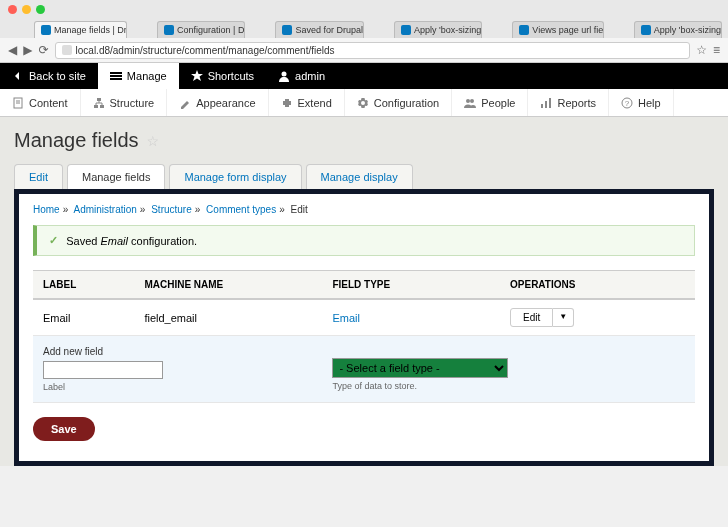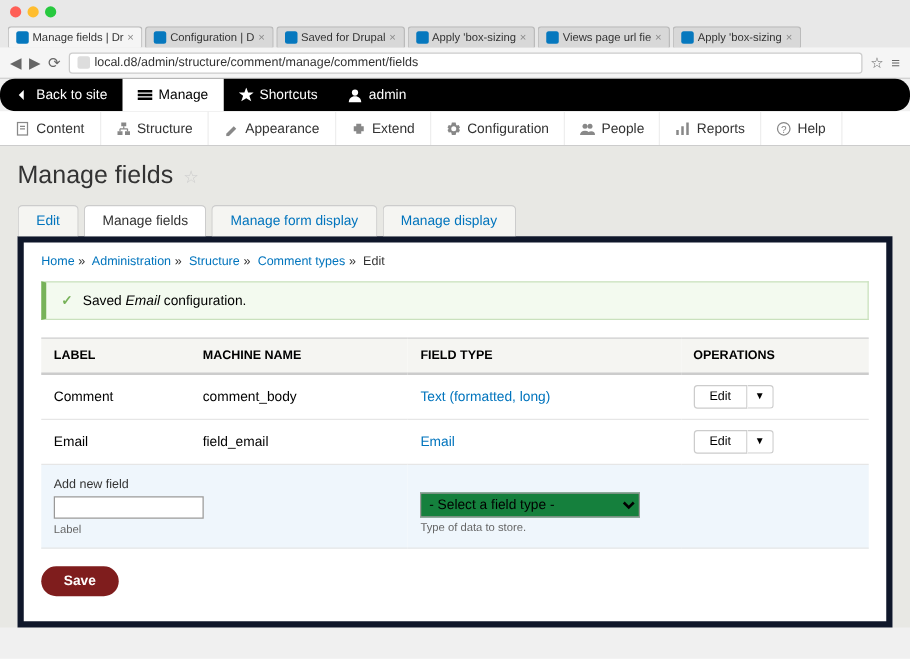--- a/index.html
+++ b/index.html
@@ -4,31 +4,31 @@
 <style>
 * { box-sizing: border-box; margin: 0; padding: 0; }
 body { font-family: "Lucida Grande", Arial, sans-serif; font-size: 11px; background: #f0f0f0; width: 728px; height: 527px; overflow: hidden; }
 
 
 .browser-chrome { background: #e8e8e8; border-bottom: 1px solid #ccc; }
 .window-controls { padding: 4px 8px; display: flex; gap: 5px; align-items: center; height: 18px; }
 .traffic-light { width: 9px; height: 9px; border-radius: 50%; }
 .tl-red { background: #ff5f56; } .tl-yellow { background: #ffbd2e; } .tl-green { background: #27c93f; }
 .tab-bar { display: flex; padding: 0 6px; gap: 2px; align-items: flex-end; height: 20px; }
-.browser-tab { display: flex; align-items: center; gap: 3px; padding: 3px 6px; background: #d8d8d8; border: 1px solid #bbb; border-bottom: none; border-radius: 3px 3px 0 0; font-size: 9px; max-width: 110px; overflow: hidden; white-space: nowrap; color: #333; }
+.browser-tab { display: flex; align-items: center; gap: 3px; padding: 3px 6px; background: #d8d8d8; border: 1px solid #bbb; border-bottom: none; border-radius: 3px 3px 0 0; font-size: 9px; max-width: 110px; overflow: hidden; white-space: nowrap; color: #333; margin-left: 28px; }
 .browser-tab.active { background: #f5f5f5; }
 .tab-favicon { width: 10px; height: 10px; border-radius: 2px; background: #0678be; flex-shrink: 0; }
 .tab-close { color: #888; font-size: 9px; flex-shrink: 0; }
 .nav-bar { display: flex; align-items: center; padding: 4px 8px; gap: 6px; background: #f5f5f5; height: 24px; }
 .nav-btn { color: #666; font-size: 12px; cursor: pointer; }
 .url-bar { flex: 1; background: #fff; border: 1px solid #ccc; border-radius: 3px; padding: 2px 6px; font-size: 10px; color: #333; display: flex; align-items: center; gap: 4px; }
 .page-icon { width: 10px; height: 10px; background: #ddd; border-radius: 2px; }
 
 
-.drupal-toolbar { background: #000; color: #fff; display: flex; align-items: center; height: 26px; font-size: 11px; border-radius: 12px; }
+.drupal-toolbar { background: #000; color: #fff; display: flex; align-items: center; height: 26px; font-size: 11px; }
 .toolbar-item { display: flex; align-items: center; gap: 5px; padding: 0 12px; height: 100%; cursor: pointer; }
 .toolbar-item.active { background: #fff; color: #000; }
 .toolbar-icon { width: 12px; height: 12px; }
 
 
 .admin-menu { background: #fff; border-bottom: 1px solid #ccc; display: flex; height: 28px; font-size: 11px; }
 .admin-item { display: flex; align-items: center; gap: 5px; padding: 0 12px; cursor: pointer; color: #333; border-right: 1px solid #eee; }
 .admin-icon { width: 12px; height: 12px; color: #888; }
 
 
@@ -251,29 +251,20 @@
     <table>
       <thead>
         <tr>
           <th>LABEL</th>
           <th>MACHINE NAME</th>
           <th>FIELD TYPE</th>
           <th>OPERATIONS</th>
         </tr>
       </thead>
       <tbody id="table-body">
-          <tr>
-            <td>Comment</td>
-            <td>comment_body</td>
-            <td><a>Text (formatted, long)</a></td>
-            <td><span class="op-btn">
-                <button>Edit</button>
-                <span class="dd">▼</span>
-              </span></td>
-          </tr>
           <tr>
             <td>Email</td>
             <td>field_email</td>
             <td><a>Email</a></td>
             <td><span class="op-btn">
                 <button>Edit</button>
                 <span class="dd">▼</span>
               </span></td>
           </tr>
         </tbody>

